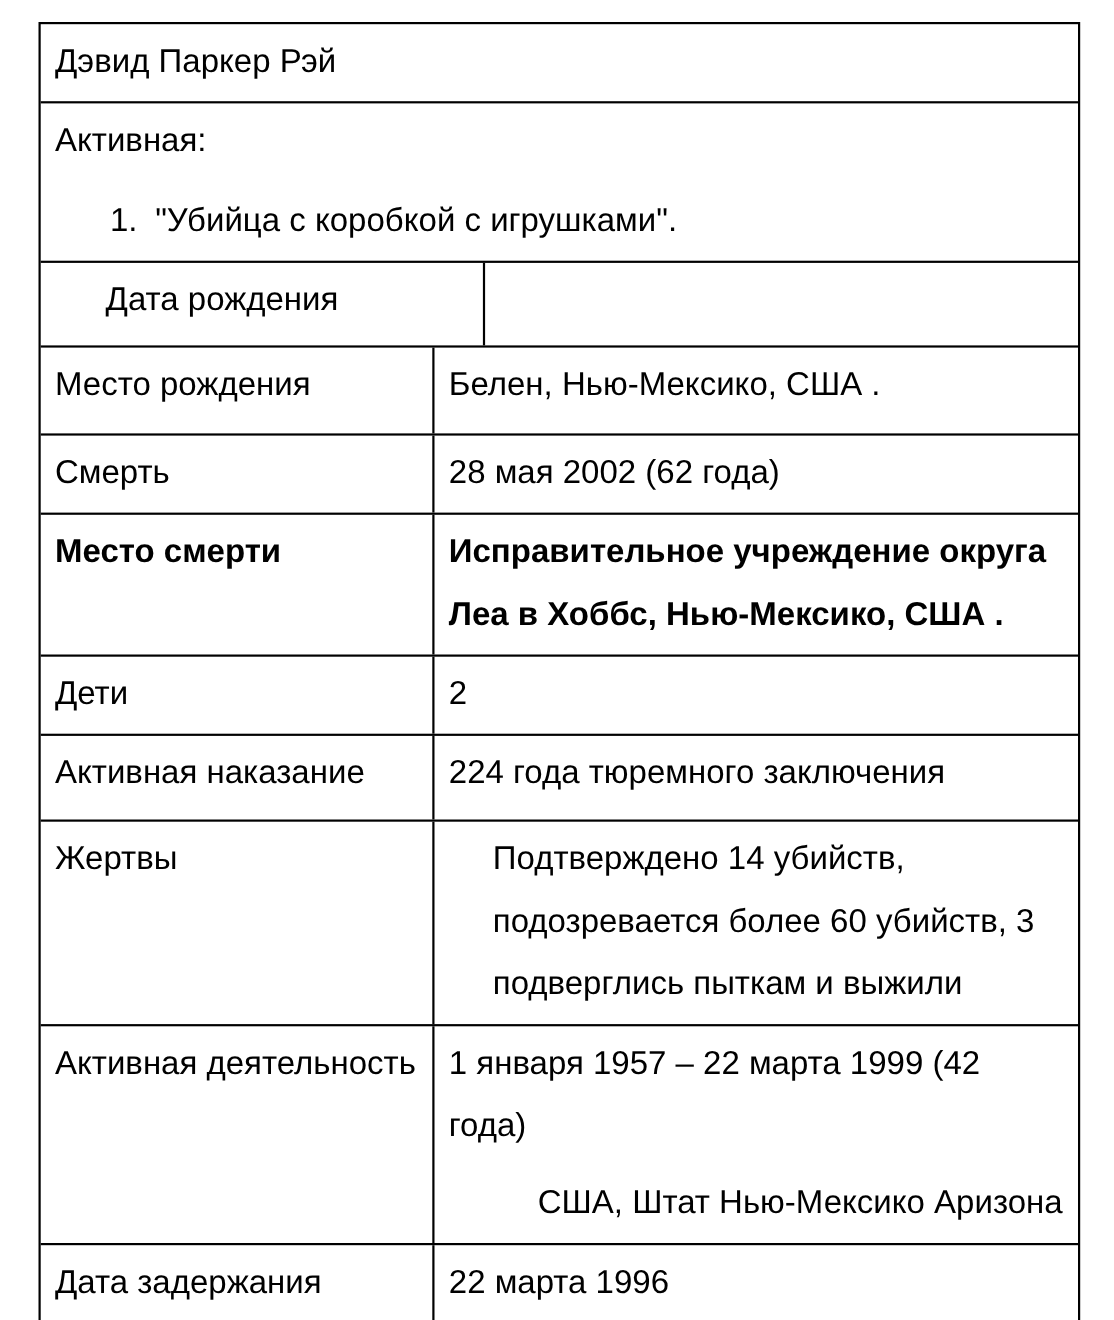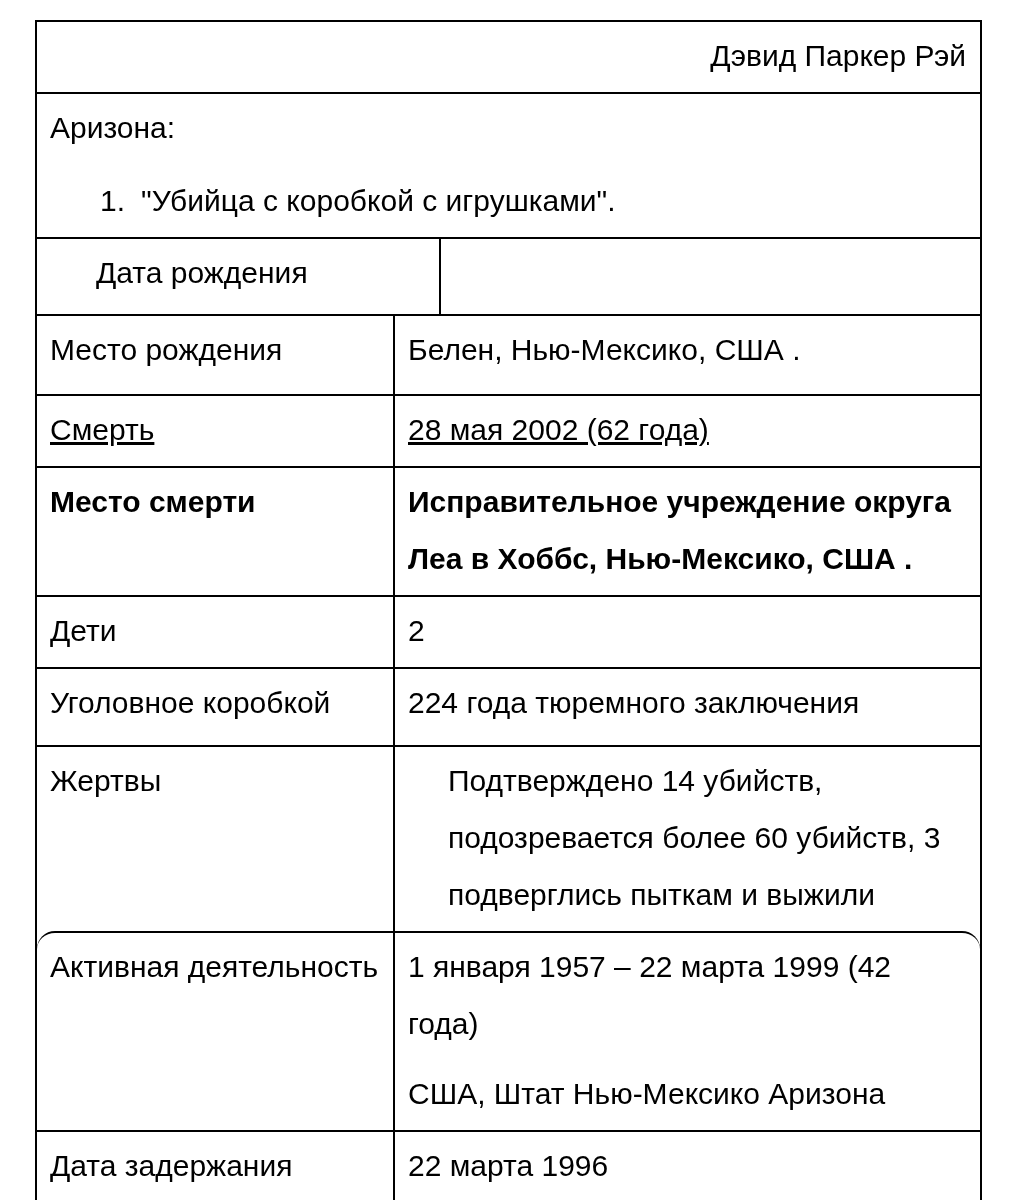--- a/index.html
+++ b/index.html
@@ -15,64 +15,64 @@
     left: 35px;
     top: 20px;
     width: 947px;
     border: 2px solid #000000;
     background: #ffffff;
   }
   .t-row {
     display: flex;
     border-top: 2px solid #000000;
   }
-  .t-row:first-child { border-top: none; text-align: right; }
+  .t-row:first-child { border-top: none; }
   .cell {
     font-size: 30px;
     line-height: 57px;
     padding: 5px 14px 8px 13px;
   }
   .full-cell { width: 100%; }
   .label-cell {
     flex: 0 0 358px;
     border-right: 2px solid #000000;
   }
   .value-cell { flex: 1 1 auto; }
-  .para + .para { margin-top: 13px; }
+  .para + .para { margin-top: 13px; text-align: right; }
   .nick-list { margin-top: 16px; display: flex; }
   .nick-num {
     flex: 0 0 auto;
     margin-left: 50px;
     padding-right: 16px;
   }
   
   .r-title   { min-height: 70px; }
   .r-nick    { min-height: 143px; }
   .r-0 { min-height: 77px; padding-left: 46px; }
   .r-1 { min-height: 80px; }
-  .r-2 { min-height: 67px; text-decoration: underline; }
+  .r-2 { min-height: 67px; }
   .r-3 { min-height: 120px; font-weight: bold; }
   .r-4 { min-height: 70px; justify-content: space-between; }
   .r-5 { min-height: 78px; }
   .r-6 { min-height: 174px; gap: 40px; }
-  .r-7 { min-height: 191px; border-radius: 18px; }
+  .r-7 { min-height: 191px; }
   .r-8 { min-height: 70px; }
 </style>
 </head>
 <body>
 
 <div class="doc-table">
 
   <div class="t-row r-title">
     <div class="cell full-cell">Дэвид Паркер Рэй</div>
   </div>
 
   <div class="t-row r-nick">
     <div class="cell full-cell">
-      <div>Аризона:</div>
+      <div>Активная:</div>
       <div class="nick-list">
         <span class="nick-num">1.</span>
         <span>"Убийца с коробкой с игрушками".</span>
       </div>
     </div>
   </div>
 
   <div class="t-row r-0">
     <div class="cell label-cell">Дата рождения</div>
   </div>
@@ -99,21 +99,21 @@
   </div>
 
   <div class="t-row r-4">
     <div class="cell label-cell">Дети</div>
     <div class="cell value-cell">
       <div class="para">2</div>
     </div>
   </div>
 
   <div class="t-row r-5">
-    <div class="cell label-cell">Уголовное коробкой</div>
+    <div class="cell label-cell">Активная наказание</div>
     <div class="cell value-cell">
       <div class="para">224 года тюремного заключения</div>
     </div>
   </div>
 
   <div class="t-row r-6">
     <div class="cell label-cell">Жертвы</div>
     <div class="cell value-cell">
       <div class="para">Подтверждено 14 убийств, подозревается более 60 убийств, 3 подверглись пыткам и выжили</div>
     </div>

